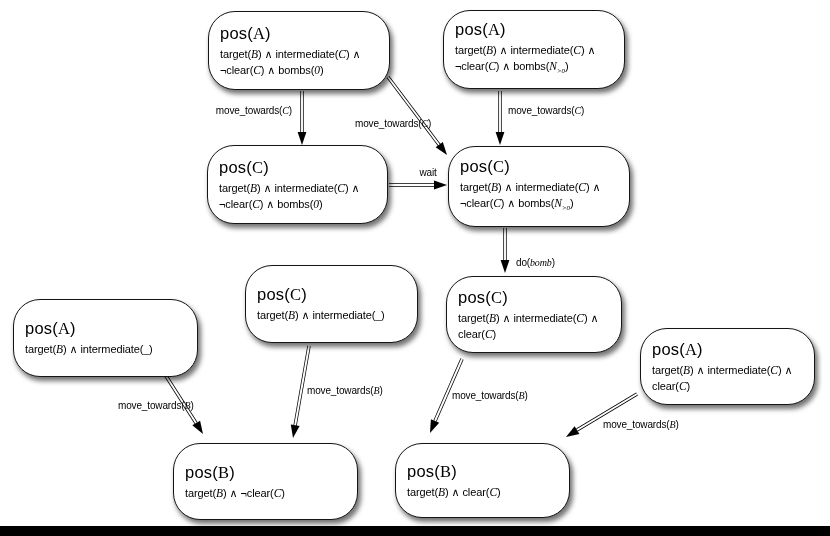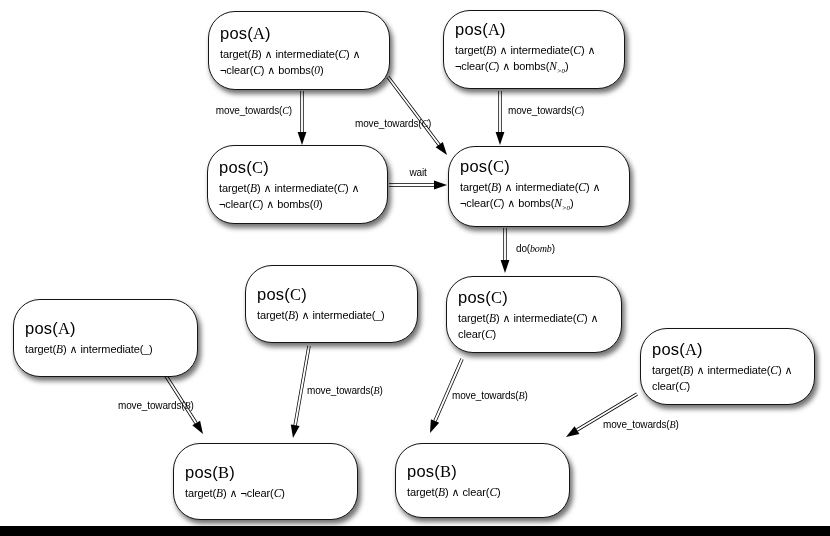--- a/index.html
+++ b/index.html
@@ -149,21 +149,21 @@
   </div>
 
   <div class="node" style="left:395px;top:443px;width:175px;height:75px">
     <div class="node-title">pos(<i>B</i>)</div>
     <div class="node-line">target(<i>B</i>) ∧ clear(<i>C</i>)</div>
   </div>
 
   <div class="edge-label" style="left:192px;top:106px;width:100px;text-align:right">move_towards(<i>C</i>)</div>
   <div class="edge-label" style="left:355px;top:119px">move_towards(<i>C</i>)</div>
   <div class="edge-label" style="left:508px;top:106px">move_towards(<i>C</i>)</div>
-  <div class="edge-label" style="left:395px;top:168px;width:46px;text-align:center">wait</div>
-  <div class="edge-label" style="left:516px;top:244px">do(<i>bomb</i>)</div>
+  <div class="edge-label" style="left:405px;top:168px;width:46px;text-align:center">wait</div>
+  <div class="edge-label" style="left:516px;top:258px">do(<i>bomb</i>)</div>
   <div class="edge-label" style="left:307px;top:386px">move_towards(<i>B</i>)</div>
   <div class="edge-label" style="left:118px;top:401px">move_towards(<i>B</i>)</div>
   <div class="edge-label" style="left:452px;top:391px">move_towards(<i>B</i>)</div>
   <div class="edge-label" style="left:603px;top:420px">move_towards(<i>B</i>)</div>
 
   <div class="footer-bar"></div>
 </div>
 
 </body></html>

